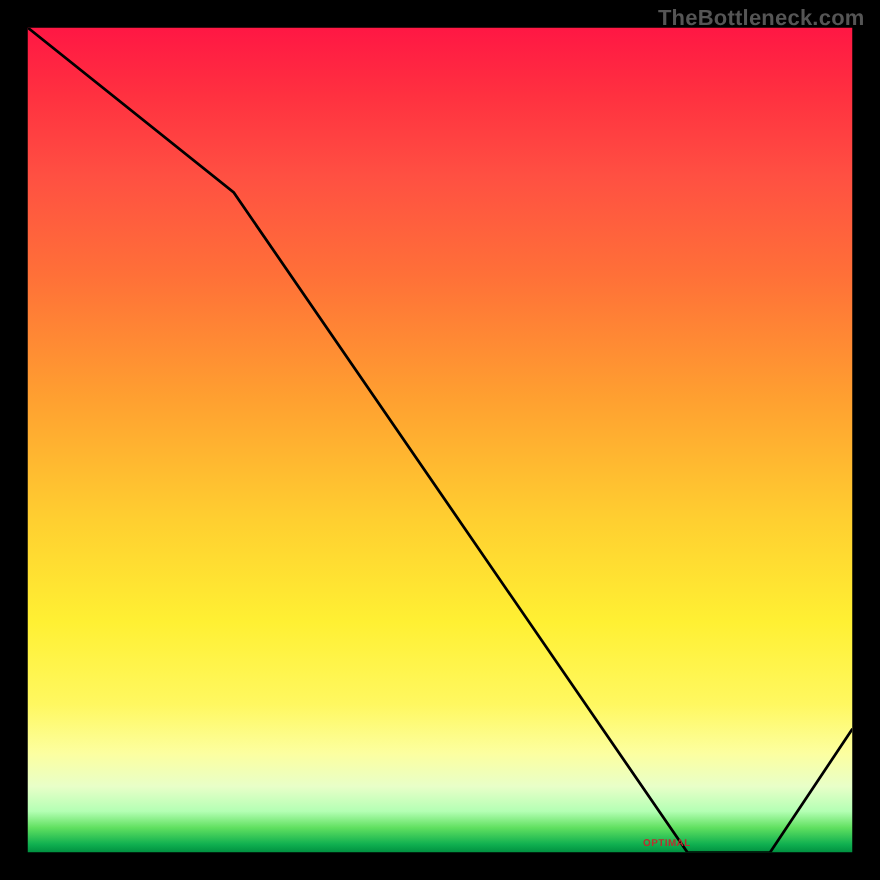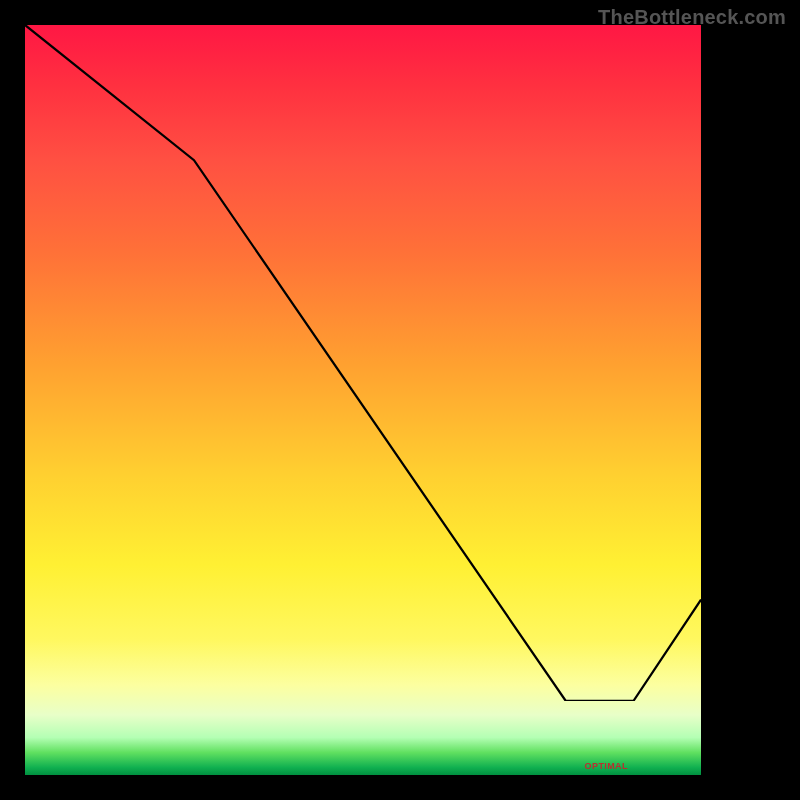--- a/index.html
+++ b/index.html
@@ -18,21 +18,21 @@
     color: #555;
     font-size: 20px;
     font-weight: 600;
     letter-spacing: 0.2px;
     margin-left: 19px;
   }
   .plot-area {
     position: absolute;
     left: 25px;
     top: 25px;
-    width: 676px;
+    width: 750px;
     height: 750px;
     overflow: hidden;
   }
   .gradient {
     position: absolute;
     inset: 0;
     background: linear-gradient(
       to bottom,
       #ff1744 0%,
       #ff3040 8%,

